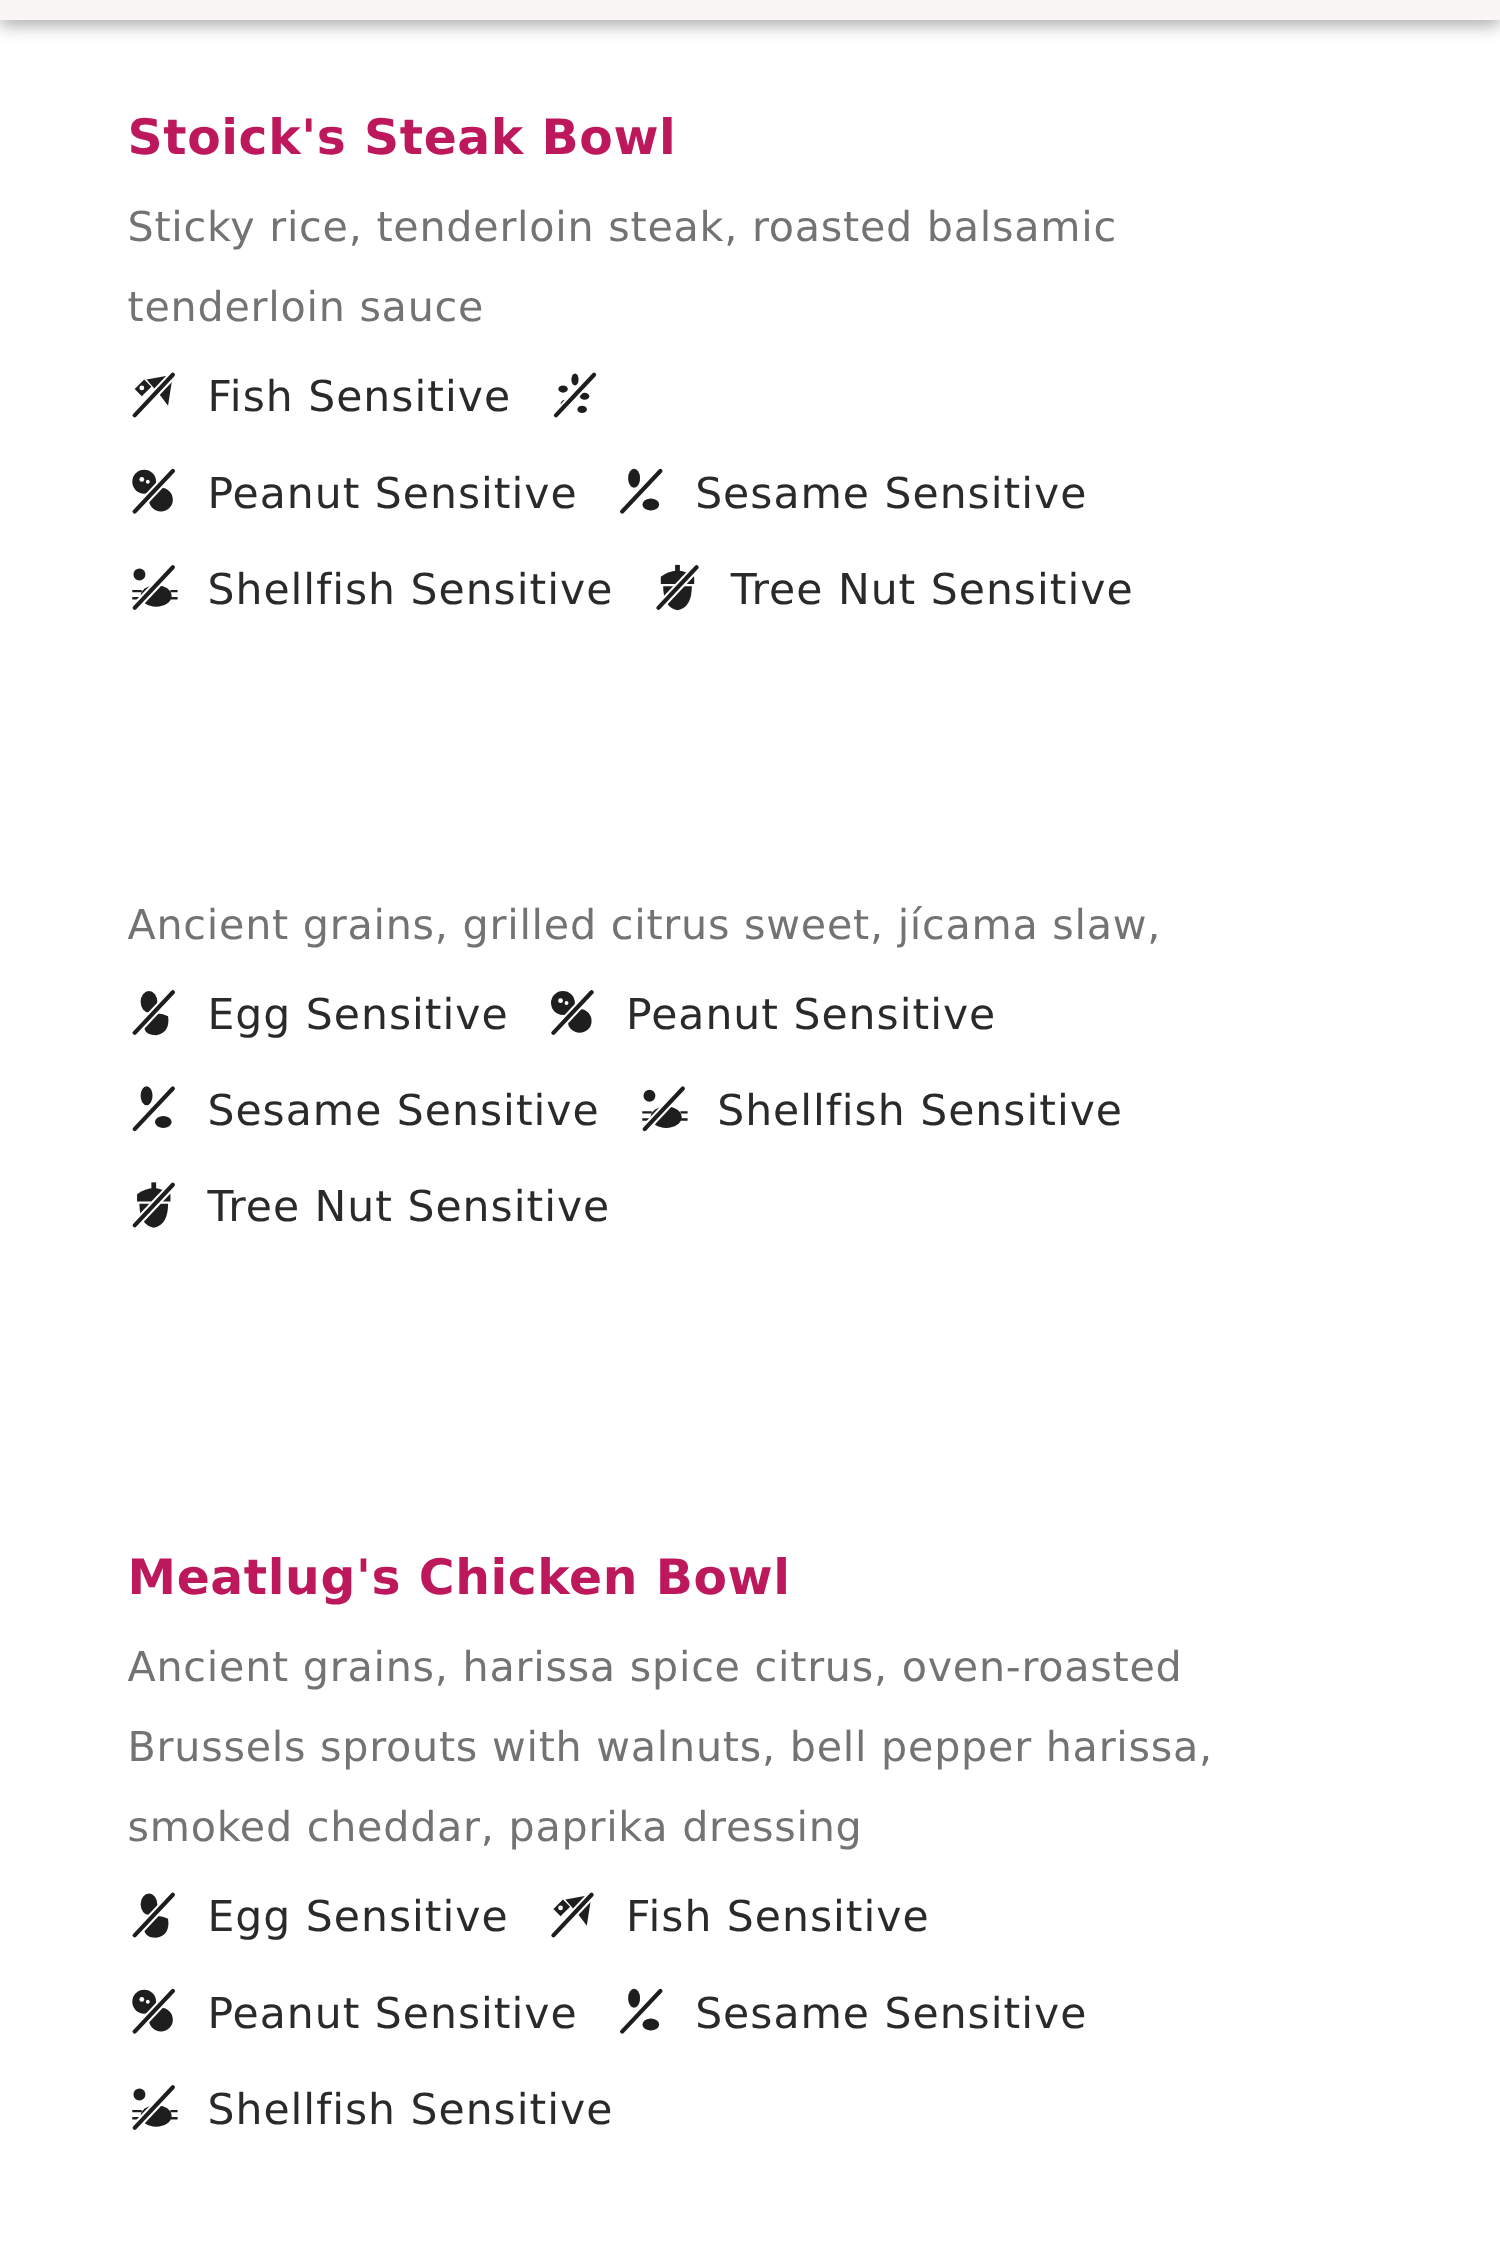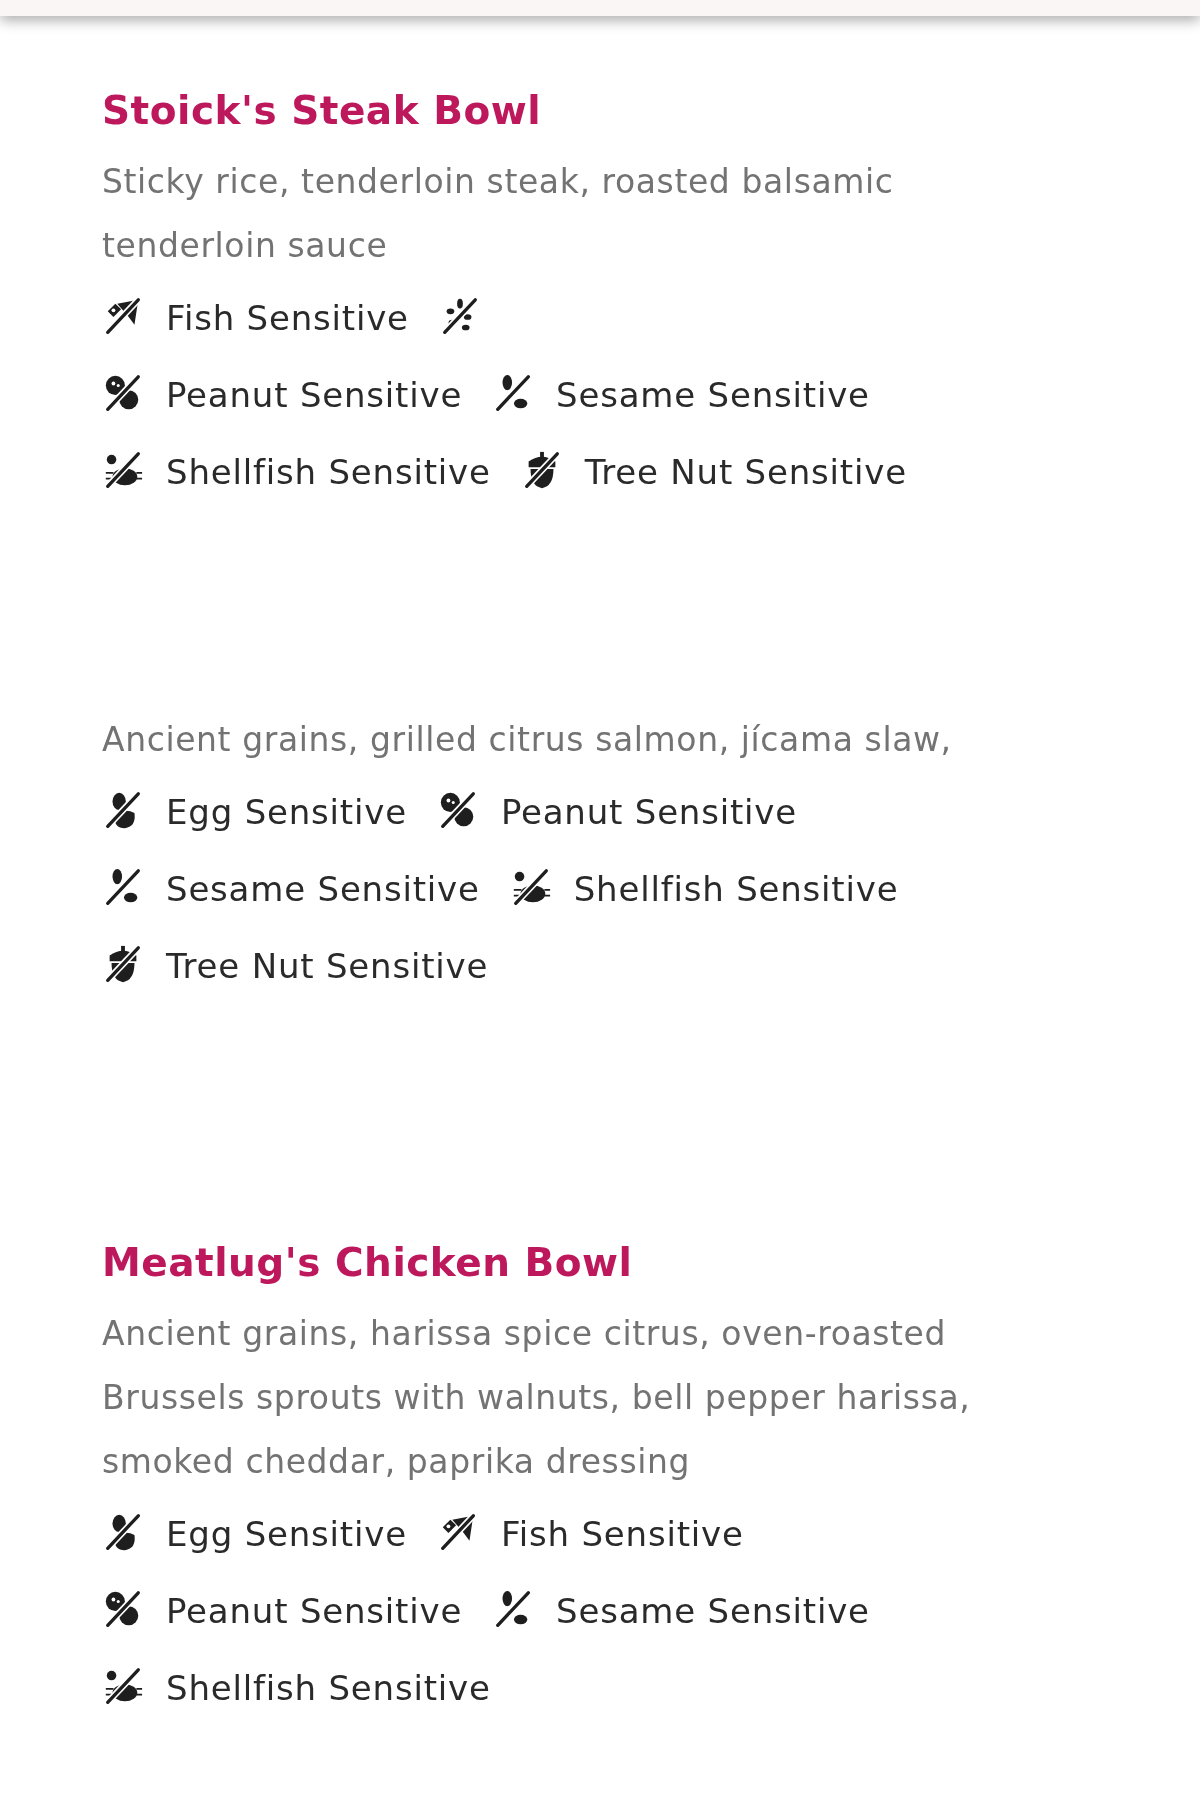--- a/index.html
+++ b/index.html
@@ -127,21 +127,21 @@
               </svg>
             </span>
           <span class="tag-label">Tree Nut Sensitive</span>
         </div>
       </div>
     </div>
   </div>
 
   <div class="item" style="top:694px">
     <div class="item-desc">
-      <span>Ancient grains, grilled citrus salmon, jícama slaw,</span>
+      <span>Ancient grains, grilled citrus sweet, jícama slaw,</span>
     </div>
     <div class="tags">
       <div class="tag-row">
         <div class="tag">
           <span class="tag-icon">
               <svg viewBox="0 0 44 44" xmlns="http://www.w3.org/2000/svg">
                 <ellipse cx="18" cy="12" rx="7" ry="9" fill="#1e1e1e"></ellipse>
                 <path d="M14 28 Q22 18 34 24 Q36 38 24 40 Q12 40 14 28 Z" fill="#1e1e1e"></path>
                 <line x1="6" y1="38" x2="38" y2="4" stroke="#fff" stroke-width="7"></line>
                 <line x1="6" y1="38" x2="38" y2="4" stroke="#1e1e1e" stroke-width="3.5" stroke-linecap="round"></line>

